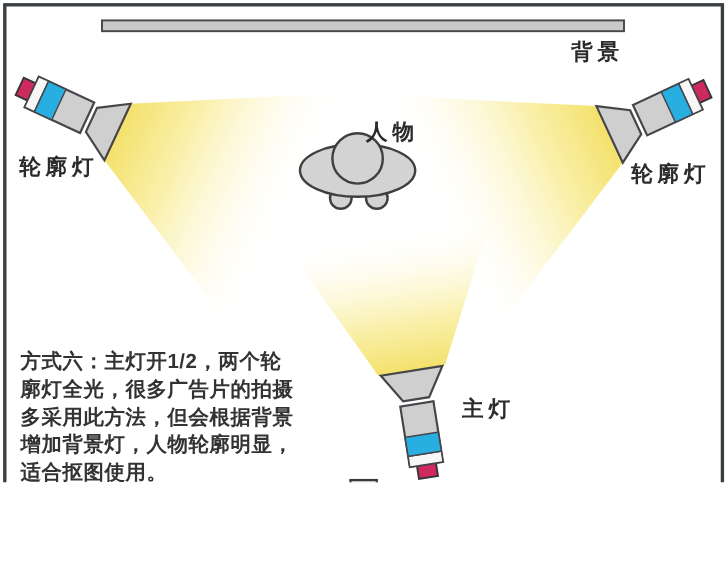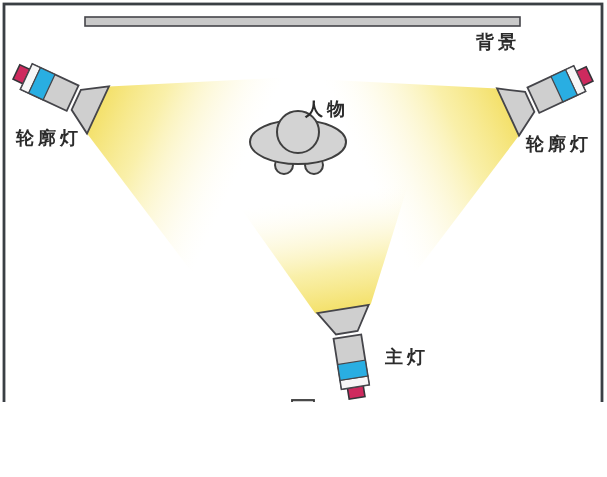--- a/index.html
+++ b/index.html
@@ -1,21 +1,21 @@
 <!DOCTYPE html>
 <html><head>
 <meta charset="utf-8">
 <style>
   html,body{margin:0;padding:0;background:#ffffff;}
   .stage{
     position:relative;
     width:607px;height:402px;
     background:#ffffff;
     overflow:hidden;
-    font-family:Liberation Mono, monospace;
+    font-family:Liberation Sans, sans-serif;
   }
   .stage svg{position:absolute;left:0;top:0;}
   .lbl{
     position:absolute;
     font-weight:700;
     font-size:18px;
     letter-spacing:4px;
     color:#2b2b2b;
     white-space:nowrap;
     line-height:1.1;
@@ -90,17 +90,22 @@
       <rect x="295" y="409" width="16" height="9"></rect>
       <rect x="283" y="418" width="50" height="13"></rect>
       <circle cx="324" cy="424" r="1.6" fill="#3a3a3a" stroke="none"></circle>
     </g>
   </svg>
 
   <div class="lbl" style="left:476px;top:34px;">背景</div>
   <div class="lbl" style="left:305px;top:101px;">人物</div>
   <div class="lbl" style="left:16px;top:130px;">轮廓灯</div>
   <div class="lbl" style="left:526px;top:136px;">轮廓灯</div>
-  <div class="lbl" style="left:385px;top:349px;">主灯</div>
+  <div class="lbl" style="left:385px;top:332px;">主灯</div>
   <div class="lbl" style="left:285px;top:431px;margin-top:17px;">机位</div>
 
+  <div class="desc">方式六：主灯开1/2，两个轮
+廓灯全光，很多广告片的拍摄
+多采用此方法，但会根据背景
+增加背景灯，人物轮廓明显，
+适合抠图使用。</div>
 
 </div>
 
 </body></html>

